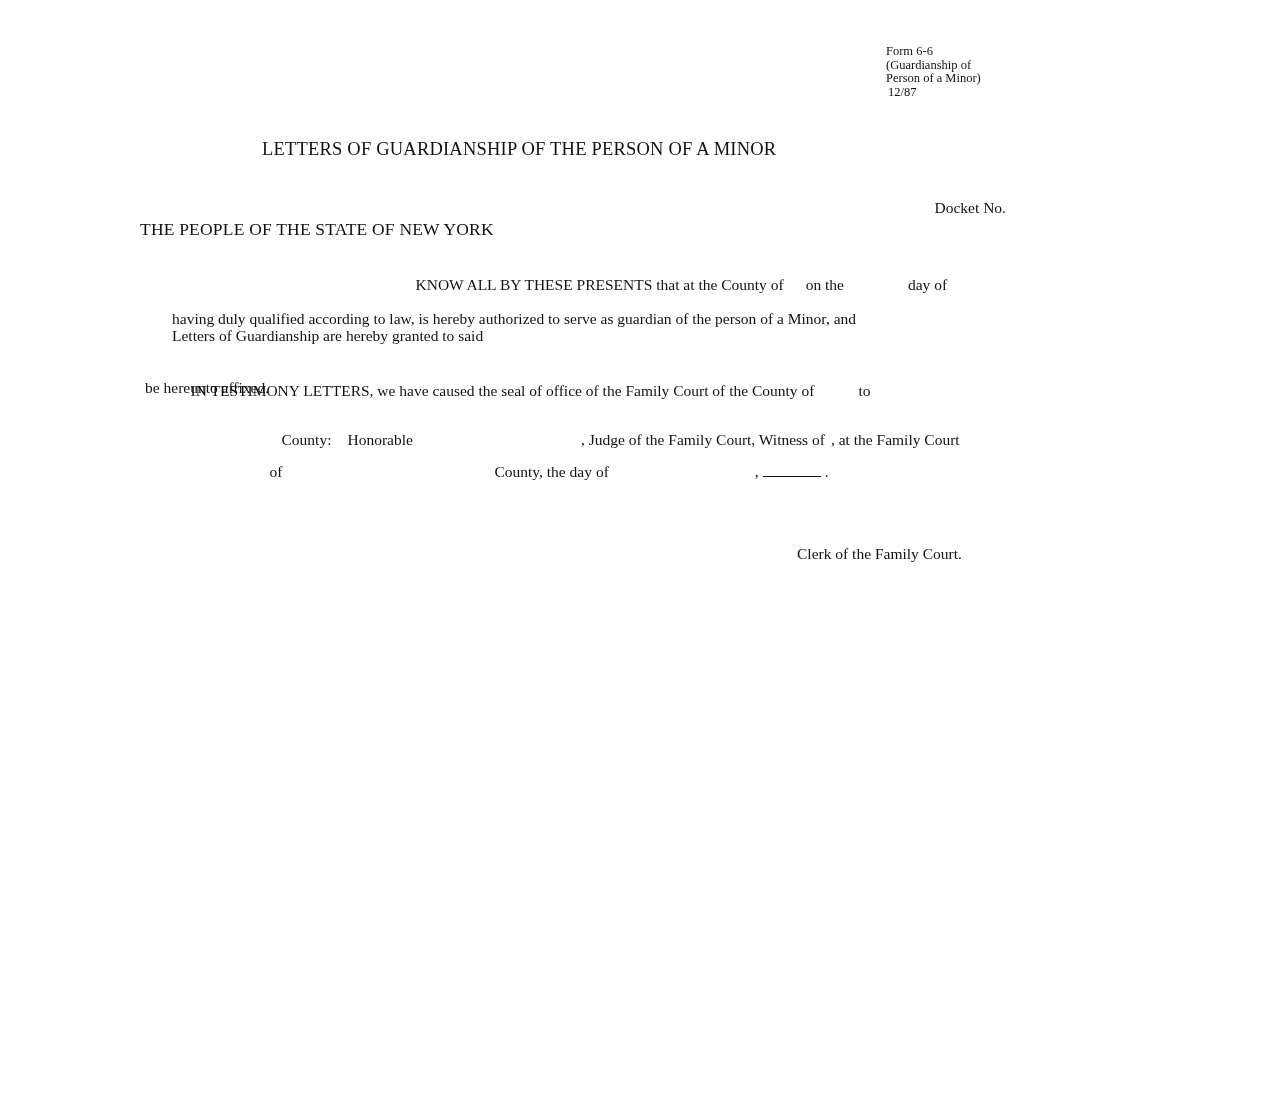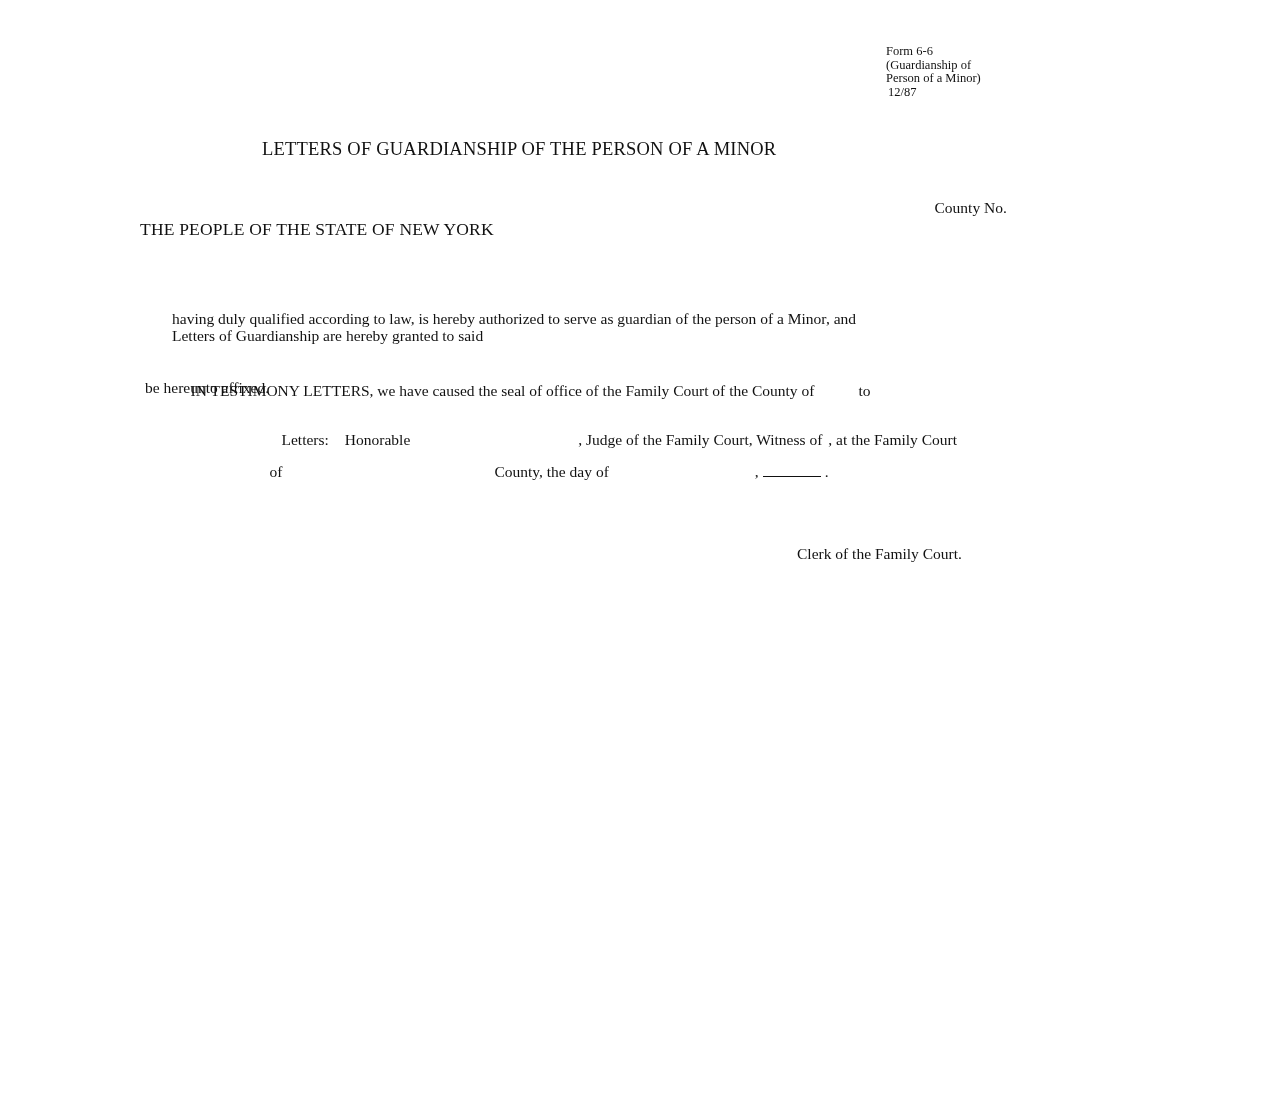--- a/index.html
+++ b/index.html
@@ -80,39 +80,42 @@
   <div class="abs form-id">
     <div>Form 6-6</div>
     <div>(Guardianship of</div>
     <div>Person of a Minor)</div>
     <div style="padding-left:2px">12/87</div>
   </div>
 
   <div class="abs title">LETTERS OF GUARDIANSHIP OF THE PERSON OF A MINOR</div>
 
   <div class="abs docket">
-    <span>County No.</span><span></span>
+    <span>Docket No.</span><span></span>
   </div>
 
   <div class="abs people">THE PEOPLE OF THE STATE OF NEW YORK</div>
 
+  <div class="abs body-text line-know">
+    <span>KNOW ALL BY THESE PRESENTS</span><span> that at the County of</span><span class="gap" style="width:22px"></span><span>on the</span><span class="gap" style="width:64px"></span><span>day of</span>
+  </div>
 
 
   <div class="abs body-text line-having">having duly qualified according to law, is hereby authorized to serve as guardian of the person of a Minor, and</div>
 
   <div class="abs body-text line-letters">Letters of Guardianship are hereby granted to said</div>
 
   <div class="abs body-text line-testimony">
     <span>IN TESTIMONY LETTERS</span><span>, we have caused the seal of office of the Family Court of the County of</span><span class="gap" style="width:44px"></span><span>to</span>
   </div>
 
   <div class="abs body-text line-affixed">be hereunto affixed.</div>
 
   <div class="abs body-text line-witness">
-    <span>Letters:</span><span class="gap" style="width:16px"></span><span>Honorable</span><span class="gap" style="width:168px"></span><span>, Judge of the Family Court, Witness of</span><span class="gap" style="width:6px"></span><span>, at the Family Court</span>
+    <span>County:</span><span class="gap" style="width:16px"></span><span>Honorable</span><span class="gap" style="width:168px"></span><span>, Judge of the Family Court, Witness of</span><span class="gap" style="width:6px"></span><span>, at the Family Court</span>
   </div>
 
   <div class="abs body-text line-of">
     <span>of</span><span class="gap" style="width:212px"></span><span>County, the day of</span><span class="gap" style="width:146px"></span><span>,</span><span class="gap" style="width:4px"></span><span class="blank" style="width:58px"></span><span class="gap" style="width:4px"></span><span>.</span>
   </div>
 
   <div class="abs body-text clerk">Clerk of the Family Court.</div>
 
 </div>
 

